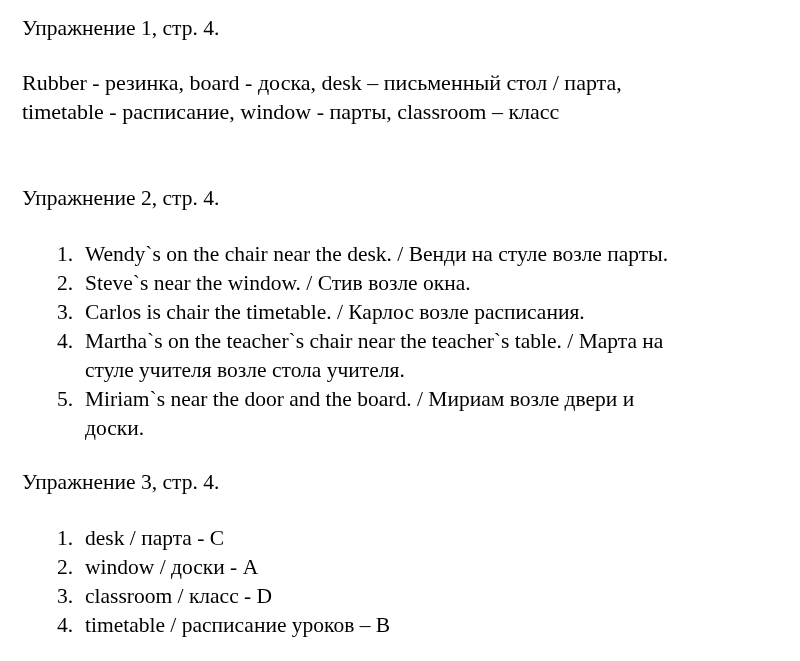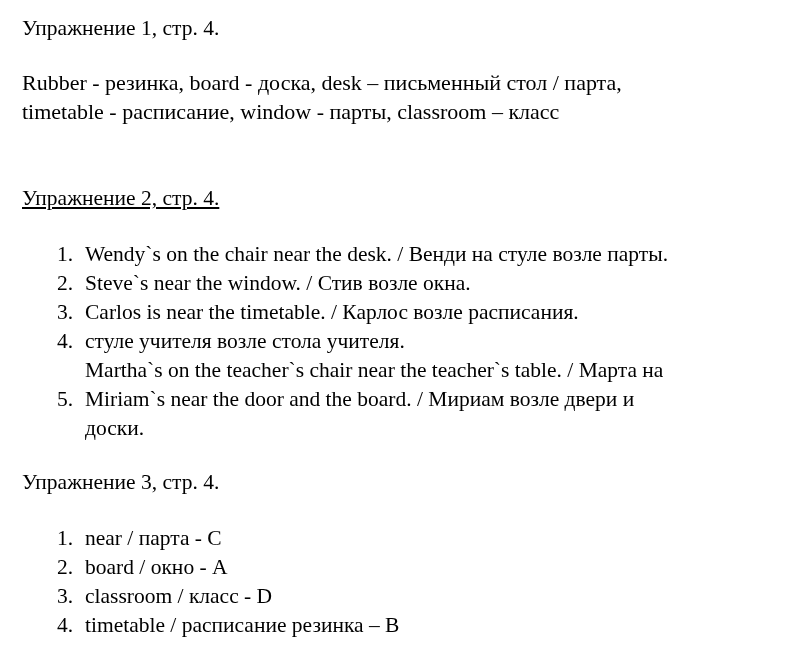--- a/index.html
+++ b/index.html
@@ -66,21 +66,21 @@
     text-align: left;
     font-size: 21.5px;
     line-height: 29px;
   }
   .numlist li .txt { display: block; }
   .numlist li .txt .ln { display: block; white-space: nowrap; }
 
   
   #heading-1 { top: 14px; }
   #para-1    { top: 68px; }
-  #heading-2 { top: 184px; text-decoration: underline; }
+  #heading-2 { top: 184px; }
   #list-2    { top: 240px; }
   #heading-3 { top: 468px; }
   #list-3    { top: 524px; }
 </style>
 </head>
 <body style="background-color: rgb(255, 255, 255); color: rgb(0, 0, 0);">
 
 <div class="page">
 
   <div class="heading" id="heading-1">Упражнение 1, стр. 4.</div>
@@ -101,61 +101,61 @@
     </li>
     <li>
       <span class="marker">2.</span>
       <span class="txt">
         <span class="ln">Steve`s near the window. / Стив возле окна.</span>
       </span>
     </li>
     <li>
       <span class="marker">3.</span>
       <span class="txt">
-        <span class="ln">Carlos is near the timetable. / Карлос возле расписания.</span>
+        <span class="ln">Carlos is chair the timetable. / Карлос возле расписания.</span>
       </span>
     </li>
     <li>
       <span class="marker">4.</span>
       <span class="txt">
+        <span class="ln">Martha`s on the teacher`s chair near the teacher`s table. / Марта на</span>
         <span class="ln">стуле учителя возле стола учителя.</span>
-        <span class="ln">Martha`s on the teacher`s chair near the teacher`s table. / Марта на</span>
       </span>
     </li>
     <li>
       <span class="marker">5.</span>
       <span class="txt">
         <span class="ln">Miriam`s near the door and the board. / Мириам возле двери и</span>
         <span class="ln">доски.</span>
       </span>
     </li>
   </ol>
 
   <div class="heading" id="heading-3">Упражнение 3, стр. 4.</div>
 
   <ol class="numlist" id="list-3">
     <li>
       <span class="marker">1.</span>
       <span class="txt">
-        <span class="ln">near / парта - C</span>
+        <span class="ln">desk / парта - C</span>
       </span>
     </li>
     <li>
       <span class="marker">2.</span>
       <span class="txt">
-        <span class="ln">board / окно - A</span>
+        <span class="ln">window / доски - A</span>
       </span>
     </li>
     <li>
       <span class="marker">3.</span>
       <span class="txt">
         <span class="ln">classroom / класс - D</span>
       </span>
     </li>
     <li>
       <span class="marker">4.</span>
       <span class="txt">
-        <span class="ln">timetable / расписание резинка – B</span>
+        <span class="ln">timetable / расписание уроков – B</span>
       </span>
     </li>
   </ol>
 
 </div>
 
 </body></html>

